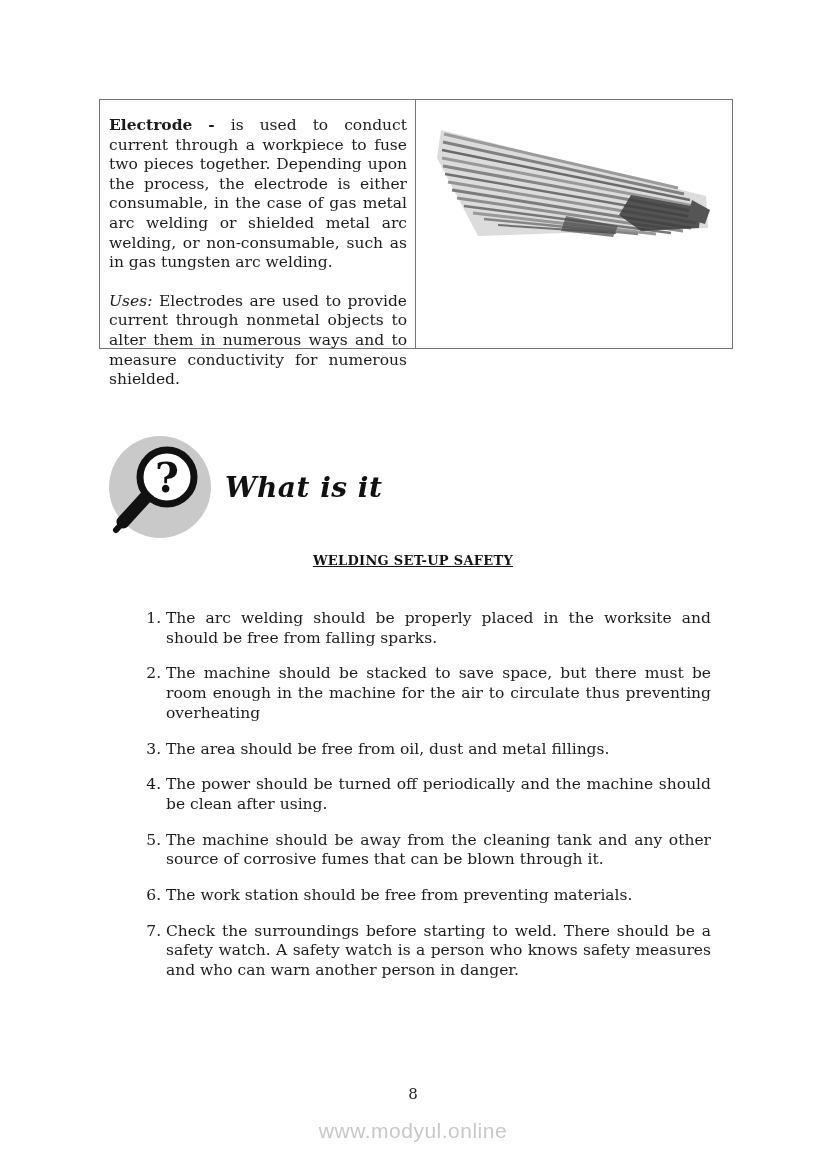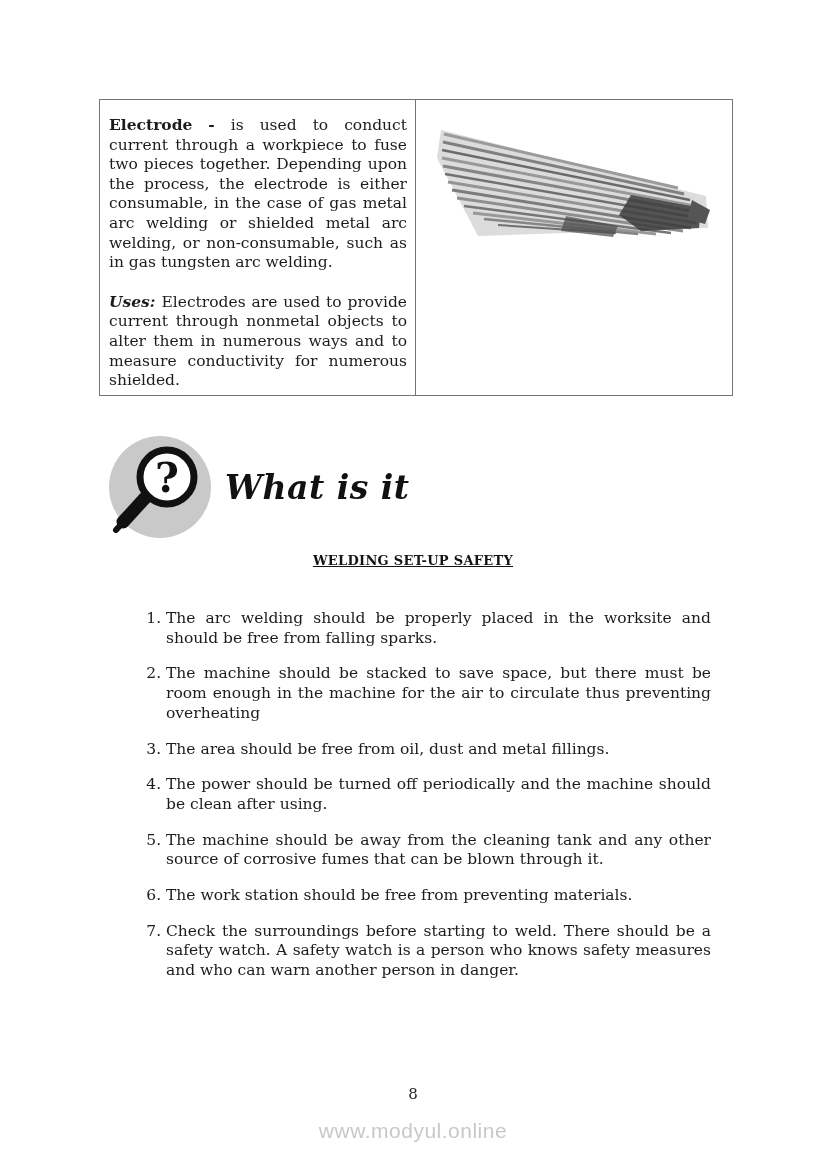--- a/index.html
+++ b/index.html
@@ -12,53 +12,53 @@
     color: #1c1c1c;
     overflow: hidden;
   }
 
   
   .def-table {
     position: absolute;
     left: 99px;
     top: 99px;
     width: 634px;
-    height: 297px;
+    height: 250px;
     border: 1px solid #757575;
     box-sizing: border-box;
     display: flex;
   }
   .def-cell-left {
     width: 316px;
     box-sizing: border-box;
     border-right: 1px solid #757575;
     padding: 15px 8px 0 9px;
     font-size: 15.5px;
     line-height: 19.6px;
     text-align: justify;
   }
   .def-cell-left p { margin: 0; }
   .def-cell-left p + p { margin-top: 19px; }
   .term { font-weight: bold; }
-  .uses-label { font-weight: bold; font-style: italic; margin-top: 40px; }
+  .uses-label { font-weight: normal; font-style: italic; margin-top: 40px; }
   .def-cell-right { flex: 1; position: relative; }
   .def-cell-right svg { position: absolute; left: 0; top: 0; }
 
   
   .whatisit {
     position: absolute;
     left: 107px;
     top: 434px;
     height: 106px;
     display: flex;
     align-items: center;
   }
   .whatisit-title {
     margin-left: 12px;
-    font-size: 33px;
+    font-size: 28px;
     font-weight: bold;
     font-style: italic;
     letter-spacing: 0.5px;
     color: #111;
   }
 
   
   .safety-heading {
     position: absolute;
     left: 0;

